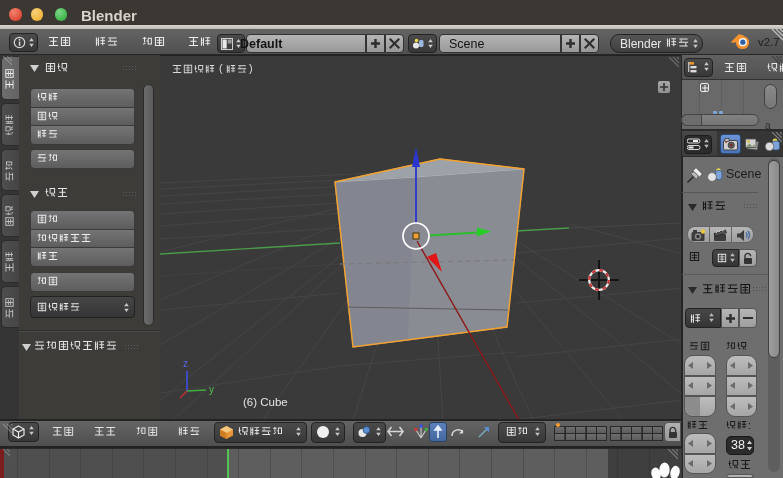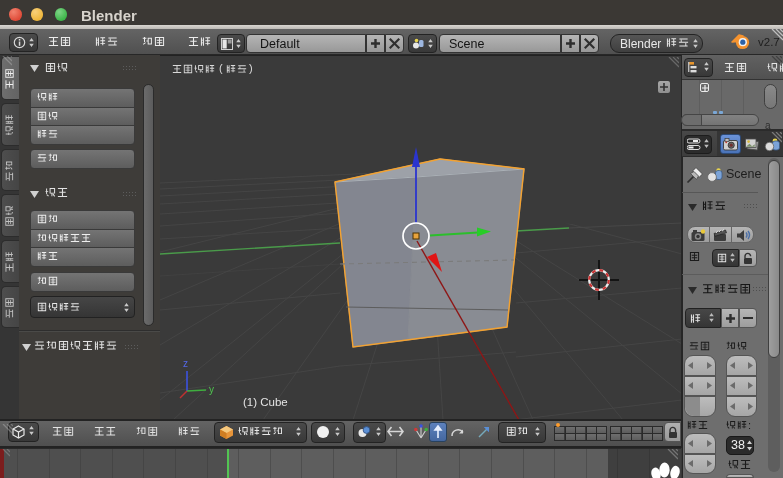--- a/index.html
+++ b/index.html
@@ -67,21 +67,21 @@
 <div style="position:absolute;left:217px;top:34px;width:28px;height:19px;background:linear-gradient(#4a4a4a,#383838);border:1px solid #232323;border-radius:4px"></div>
 <svg style="position:absolute;left:221px;top:37.5px" width="12" height="12">
     <rect x="0.5" y="0.5" width="11" height="11" fill="none" stroke="#cfcfcf" stroke-width="1"></rect>
     <rect x="1.5" y="1.5" width="4.2" height="9" fill="#e8e8e8"></rect>
     <rect x="6.8" y="1.5" width="3.8" height="4" fill="#9a9a9a"></rect>
   </svg>
 <svg style="position:absolute;left:235px;top:37.5px;color:#c9c9c9" width="7" height="11" viewBox="0 0 7 12">
     <use href="#dd" width="7" height="12"></use>
   </svg>
 <div style="position:absolute;left:246px;top:34px;width:120px;height:19px;background:linear-gradient(#b5b5b5,#989898);border:1px solid #333;border-radius:4px 0 0 4px"></div>
-<div style="position:absolute;left:260px;top:37px;font-size:12.5px;color:#141414;font-weight:normal;white-space:nowrap">Default</div>
+<div style="position:absolute;left:240px;top:37px;font-size:12.5px;color:#141414;font-weight:bold;white-space:nowrap">Default</div>
 <div style="position:absolute;left:366px;top:34px;width:19px;height:19px;background:linear-gradient(#b5b5b5,#989898);border:1px solid #333"></div>
 <svg style="position:absolute;left:370px;top:38px" width="11" height="11" viewBox="0 0 11 11">
     <path d="M4.3 1h2.4v3.3H10v2.4H6.7V10H4.3V6.7H1V4.3h3.3z" fill="#2e2e2e"></path>
   </svg>
 <div style="position:absolute;left:385px;top:34px;width:19px;height:19px;background:linear-gradient(#b5b5b5,#989898);border:1px solid #333;border-radius:0 4px 4px 0"></div>
 <svg style="position:absolute;left:389px;top:38px" width="11" height="11" viewBox="0 0 11 11">
     <path d="M1.5 0 5.5 4 9.5 0 11 1.5 7 5.5 11 9.5 9.5 11 5.5 7 1.5 11 0 9.5 4 5.5 0 1.5z" fill="#2e2e2e"></path>
   </svg>
 <div style="position:absolute;left:408px;top:34px;width:29px;height:19px;background:linear-gradient(#4a4a4a,#383838);border:1px solid #232323;border-radius:4px"></div>
 <svg style="position:absolute;left:412px;top:37px" width="13" height="13">
@@ -332,21 +332,21 @@
     <use href="#sB" width="12" height="12" transform="translate(11.0,0) scale(0.833)"></use>
     <use href="#sE" width="12" height="12" transform="translate(22.0,0) scale(0.833)"></use>
     <use href="#sC" width="12" height="12" transform="translate(33.0,0) scale(0.833)"></use>
   </svg>
 <div style="position:absolute;left:219px;top:62px;font-size:11px;color:#d9d9d9;font-weight:normal;white-space:nowrap">(</div>
 <svg style="position:absolute;left:226px;top:64px;color:#d9d9d9;" width="22" height="11" viewBox="0 0 22 11">
     <use href="#sC" width="12" height="12" transform="translate(0.0,0) scale(0.833)"></use>
     <use href="#sD" width="12" height="12" transform="translate(11.0,0) scale(0.833)"></use>
   </svg>
 <div style="position:absolute;left:249px;top:62px;font-size:11px;color:#d9d9d9;font-weight:normal;white-space:nowrap">)</div>
-<div style="position:absolute;left:243px;top:396px;font-size:11.5px;color:#e4e4e4;font-weight:normal;white-space:nowrap">(1) Cube</div>
+<div style="position:absolute;left:243px;top:396px;font-size:11.5px;color:#e4e4e4;font-weight:normal;white-space:nowrap">(6) Cube</div>
 <div style="position:absolute;left:657px;top:80px;width:14px;height:14px;background:linear-gradient(#a8a8a8,#8f8f8f);border:1px solid #3a3a3a;border-radius:3px"></div>
 <svg style="position:absolute;left:660px;top:83px" width="8" height="8" viewBox="0 0 10 10">
     <path d="M4 0h2v4h4v2H6v4H4V6H0V4h4z" fill="#333"></path>
   </svg>
 <svg style="position:absolute;left:666px;top:57px" width="13" height="13">
     <path d="M3 0 L13 10" stroke="rgba(150,150,150,.5)" stroke-width="1.3" fill="none"></path>
     <path d="M7 0 L13 6" stroke="rgba(150,150,150,.5)" stroke-width="1.3" fill="none"></path>
     <path d="M11 0 L13 2" stroke="rgba(150,150,150,.5)" stroke-width="1.3" fill="none"></path>
   </svg>
 <div style="position:absolute;left:681px;top:55px;width:102px;height:423px;background:#6e6e6e"></div>

